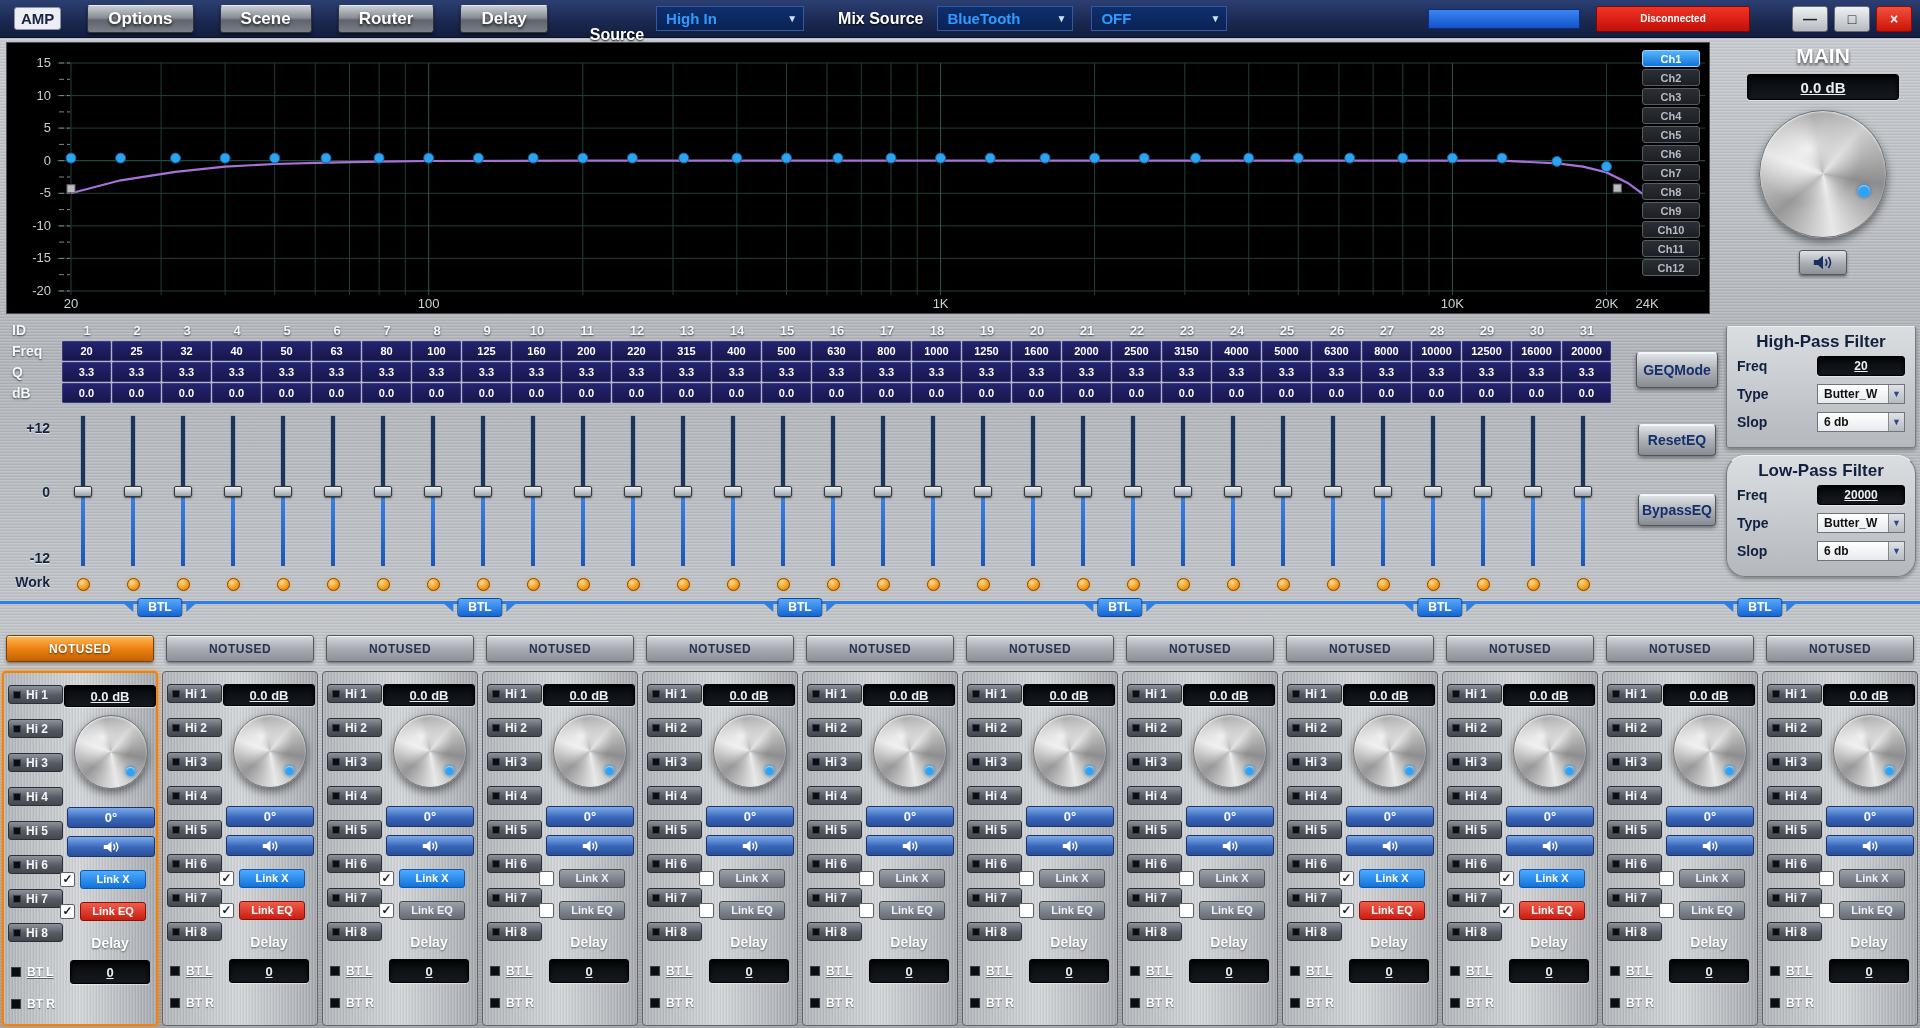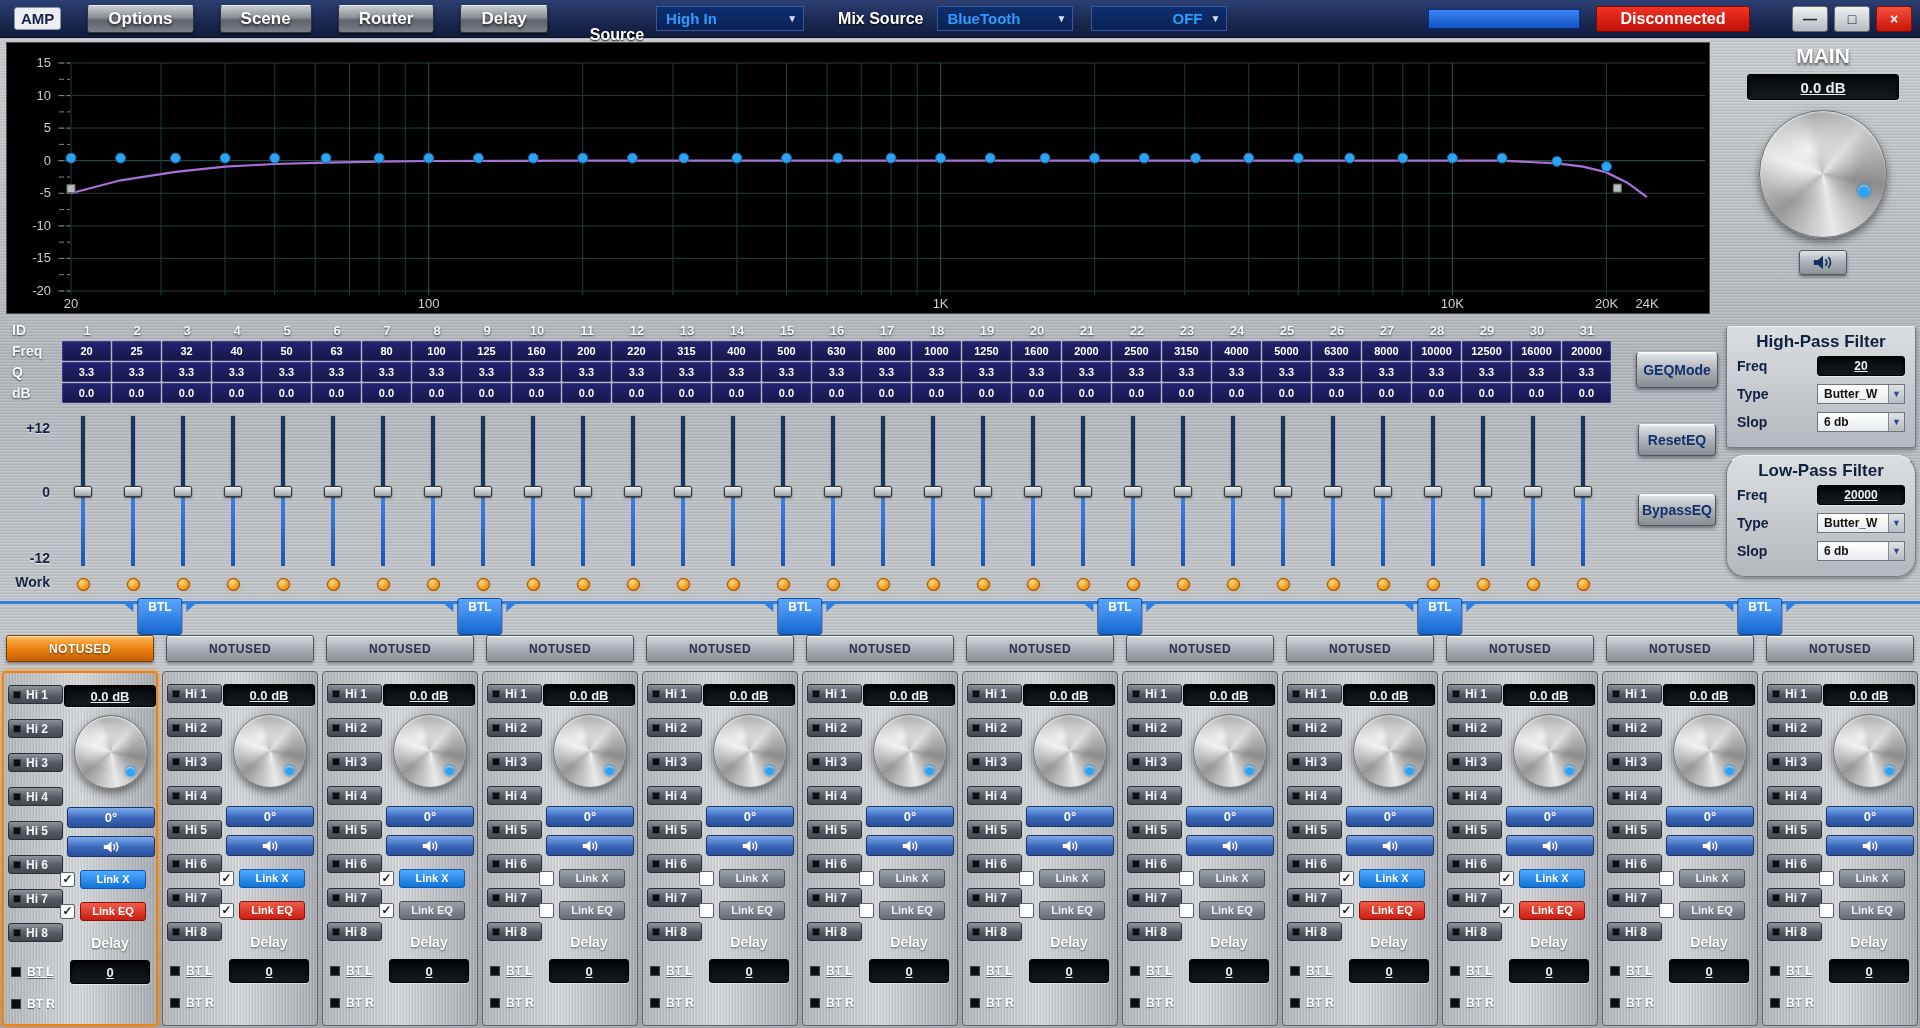--- a/index.html
+++ b/index.html
@@ -21,27 +21,27 @@
   .menu-btn { height:28px; padding:0 20px; margin-left:26px; display:flex; align-items:center;
     background:linear-gradient(180deg,#c9cdd3 0%,#898e96 45%,#5f646c 55%,#7a7f87 100%);
     border:1px solid #2e3340; border-top-color:#e9ebef; border-radius:3px;
     color:#fff; font-weight:bold; font-size:17px; text-shadow:0 2px 3px rgba(0,0,0,.75);
     box-shadow:0 2px 3px rgba(0,0,0,.5); cursor:pointer; }
   .tb-label { color:#fff; font-weight:bold; font-size:16px; text-shadow:0 1px 2px #000; }
   .lab-source { margin-left:42px;margin-top:33px; } .lab-mix { margin-left:34px; }
   .top-dd { height:25px; margin-left:12px; padding:0 6px 0 9px; display:flex; align-items:center;
     justify-content:space-between; background:linear-gradient(180deg,#0e2f6e,#0a2254);
     border:1px solid #35589e; color:#2f9bff; font-weight:bold; font-size:15px; cursor:pointer; }
-  .dd-source{width:148px;} .dd-mix{width:136px;margin-left:14px;} .dd-aux{width:136px;margin-left:18px;justify-content:flex-end;}
+  .dd-source{width:148px;} .dd-mix{width:136px;margin-left:14px;} .dd-aux{width:136px;margin-left:18px;}
   .dd-arrow { font-size:10px; color:#cfe0ff; margin-left:8px; }
   .conn-bar { margin-left:auto; width:152px; height:20px;
     background:linear-gradient(180deg,#3c84f4,#1254c6); border:1px solid #0a2f80; }
   .disc-btn { margin-left:16px; width:154px; height:26px; display:flex; align-items:center;
     justify-content:center; background:linear-gradient(180deg,#f13424,#c2100a);
-    border:1px solid #7c0a04; border-radius:2px; color:#fff; font-weight:bold; font-size:16px; cursor:pointer; }
+    border:1px solid #7c0a04; border-radius:2px; color:#fff; font-weight:bold; font-size:10px; cursor:pointer; }
   .win-group { margin-left:42px; margin-right:8px; display:flex; gap:6px; }
   .win-btn { width:36px; height:26px; display:flex; align-items:center; justify-content:center;
     border-radius:3px; font-size:14px; font-weight:bold; cursor:pointer;
     background:linear-gradient(180deg,#eff1f3,#b6bac0); border:1px solid #686c72; color:#222; }
   .win-close { background:linear-gradient(180deg,#f4503e,#c91406); border-color:#8a0e04; color:#fff; }
 
   
   #graph { position:absolute; left:6px; top:42px; width:1704px; height:272px;
     background:#000; border:1px solid #4d5156; }
   #channel-list { position:absolute; right:9px; top:7px; display:flex; flex-direction:column; gap:2px; }
@@ -122,21 +122,21 @@
   .led-cell { width:50px; height:16px; display:flex; align-items:center; justify-content:center; }
   .led { width:13px; height:13px; border-radius:50%; border:1px solid #7a4a06;
     background:radial-gradient(circle at 35% 30%, #ffd887, #f59a1a 60%, #c06c06);
     box-shadow:0 0 3px rgba(250,150,30,.8); }
 
   
   #btl-row { position:absolute; left:0; top:598px; width:1920px; height:28px; }
   #btl-row .btl-line { position:absolute; left:0; right:0; top:3px; height:3px; background:#2e7fe0; }
   .btl-tag { position:absolute; top:0; transform:translateX(-50%);
     background:linear-gradient(180deg,#58a8ff,#1565d0); color:#fff; font-weight:bold; font-size:12px;
-    padding:1px 10px 20px; border-radius:3px; border:1px solid #0c4aa0; }
+    padding:1px 10px 2px; border-radius:3px; border:1px solid #0c4aa0; }
   .btl-tag::before, .btl-tag::after { content:""; position:absolute; top:4px; width:0; height:0;
     border-top:9px solid #2e7fe0; }
   .btl-tag::before { left:-15px; border-left:10px solid transparent; }
   .btl-tag::after  { right:-15px; border-right:10px solid transparent; }
 
   
   #used-row { position:absolute; left:0; top:633px; width:1920px; display:flex; }
   .used-slot { width:160px; height:31px; display:flex; align-items:center; justify-content:center; }
   .used-btn { width:148px; height:27px; display:flex; align-items:center; justify-content:center;
     font-size:12px; font-weight:bold; letter-spacing:.5px; color:#26324f; cursor:pointer;
@@ -328,20 +328,34 @@
         <circle cx="1188.6" cy="115.1" r="5" fill="#2da4f2" stroke="#135f93" stroke-width="1"></circle>
         <circle cx="1241.7" cy="115.1" r="5" fill="#2da4f2" stroke="#135f93" stroke-width="1"></circle>
         <circle cx="1291.3" cy="115.1" r="5" fill="#2da4f2" stroke="#135f93" stroke-width="1"></circle>
         <circle cx="1342.7" cy="115.1" r="5" fill="#2da4f2" stroke="#135f93" stroke-width="1"></circle>
         <circle cx="1395.8" cy="115.1" r="5" fill="#2da4f2" stroke="#135f93" stroke-width="1"></circle>
         <circle cx="1445.4" cy="115.1" r="5" fill="#2da4f2" stroke="#135f93" stroke-width="1"></circle>
         <circle cx="1495.0" cy="115.1" r="5" fill="#2da4f2" stroke="#135f93" stroke-width="1"></circle>
         <circle cx="1549.9" cy="118.4" r="5" fill="#2da4f2" stroke="#135f93" stroke-width="1"></circle>
         <circle cx="1599.5" cy="123.6" r="5" fill="#2da4f2" stroke="#135f93" stroke-width="1"></circle>
       </svg>
+    <div id="channel-list">
+        <div class="ch-btn active">Ch1</div>
+        <div class="ch-btn">Ch2</div>
+        <div class="ch-btn">Ch3</div>
+        <div class="ch-btn">Ch4</div>
+        <div class="ch-btn">Ch5</div>
+        <div class="ch-btn">Ch6</div>
+        <div class="ch-btn">Ch7</div>
+        <div class="ch-btn">Ch8</div>
+        <div class="ch-btn">Ch9</div>
+        <div class="ch-btn">Ch10</div>
+        <div class="ch-btn">Ch11</div>
+        <div class="ch-btn">Ch12</div>
+      </div>
   </div>
 
   <div id="main-panel">
     <div class="main-title">MAIN</div>
     <div class="inset main-value">0.0 dB</div>
     <div class="knob main-knob">
       <span class="kdot"></span>
     </div>
     <div class="main-mute">
       <svg width="20" height="17" viewBox="0 0 24 20">

